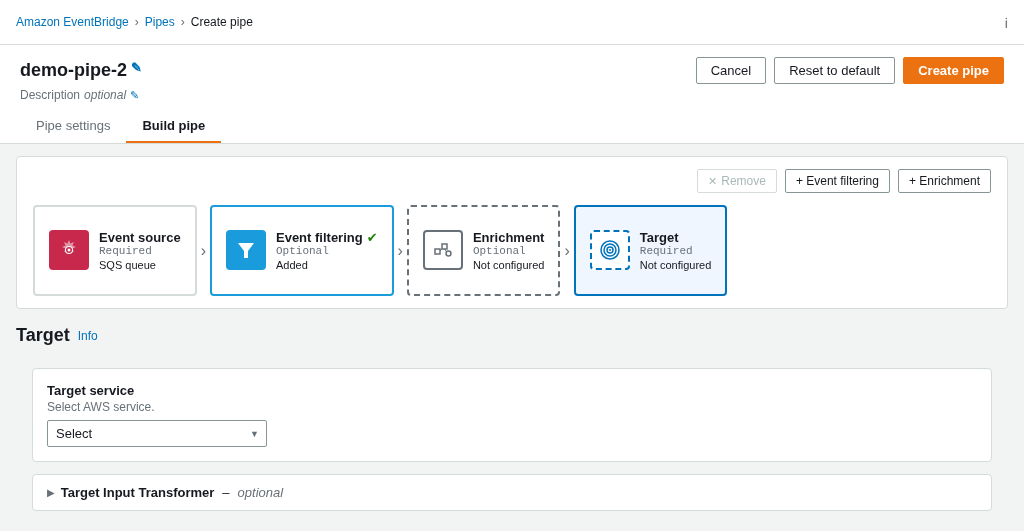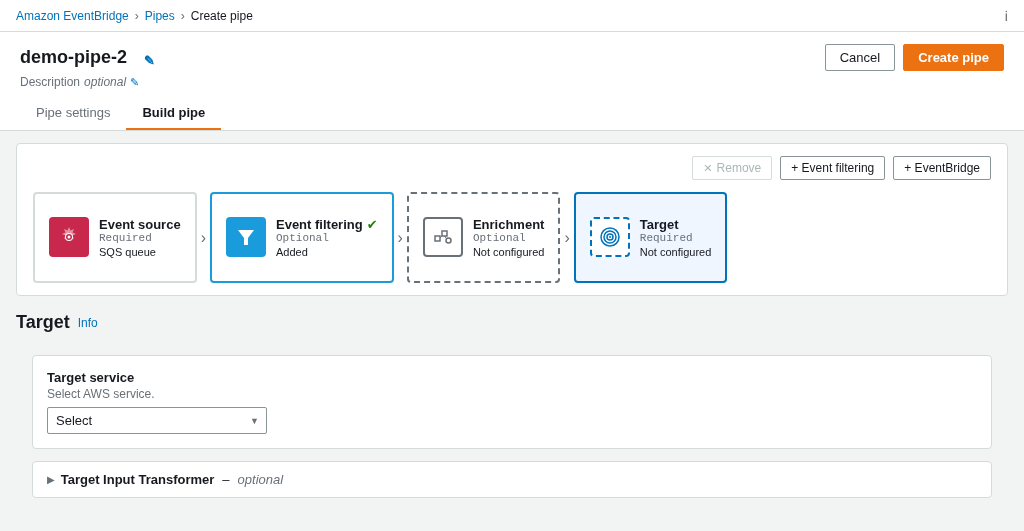--- a/index.html
+++ b/index.html
@@ -6,21 +6,21 @@
     body { font-family: 'Amazon Ember', Arial, sans-serif; font-size: 13px; background: #f2f3f3; color: #16191f; }
 
     
     .top-nav {
       background: #fff;
       border-bottom: 1px solid #d5dbdb;
       padding: 6px 16px;
       display: flex;
       align-items: center;
       justify-content: space-between;
-      height: 32px;
+      height: 45px;
       gap: 9px;
     }
     .breadcrumb {
       display: flex;
       align-items: center;
       gap: 6px;
       font-size: 12px;
       color: #0073bb;
     }
     .breadcrumb span.separator {
@@ -48,22 +48,22 @@
     .page-title-row {
       display: flex;
       align-items: center;
       justify-content: space-between;
       margin-bottom: 4px;
     }
     .page-title {
       font-size: 18px;
       font-weight: 700;
       display: flex;
-      align-items: flex-end;
-      gap: 17px;
+      align-items: flex-start;
+      gap: 4px;
     }
     .edit-icon {
       color: #0073bb;
       font-size: 13px;
       cursor: pointer;
     }
     .header-actions {
       display: flex;
       gap: 8px;
       align-items: center;
@@ -361,20 +361,21 @@
 </div>
 
 <div class="page-header">
   <div class="page-title-row">
     <div class="page-title">
       <span>demo-pipe-2</span>
       <span class="edit-icon">✎</span>
     </div>
     <div class="header-actions">
       <button class="btn btn-cancel">Cancel</button>
+      <button class="btn btn-secondary">Reset to default</button>
       <button class="btn btn-primary">Create pipe</button>
     </div>
   </div>
   <div class="description-row">
     <span>Description</span>
     <span style="font-style:italic;">optional</span>
     <span class="edit-icon">✎</span>
   </div>
   <div class="tabs">
     <div class="tab">Pipe settings</div>
@@ -382,21 +383,21 @@
   </div>
 </div>
 
 <div class="pipeline-area">
   <div class="pipeline-toolbar">
     <button class="toolbar-btn disabled">
       <span style="font-size:11px;">✕</span>
       <span>Remove</span>
     </button>
     <button class="toolbar-btn">+ Event filtering</button>
-    <button class="toolbar-btn">+ EventBridge</button>
+    <button class="toolbar-btn">+ Enrichment</button>
   </div>
 
   <div class="pipeline-steps">
 
     <div class="step step-source">
       <div class="step-inner">
         <div class="step-icon source-icon">
 
           <svg width="24" height="24" viewBox="0 0 24 24" fill="white">
             <circle cx="12" cy="12" r="4" fill="white"></circle>

